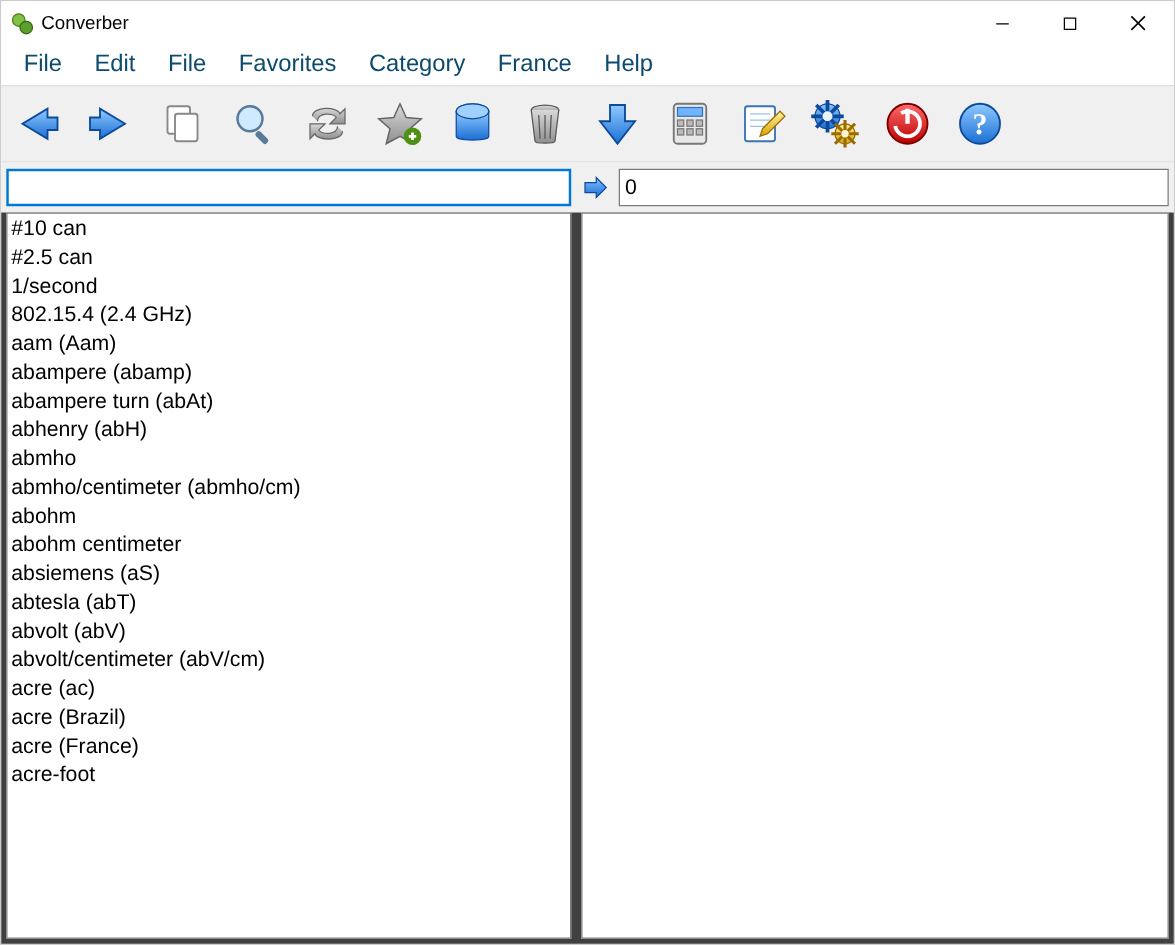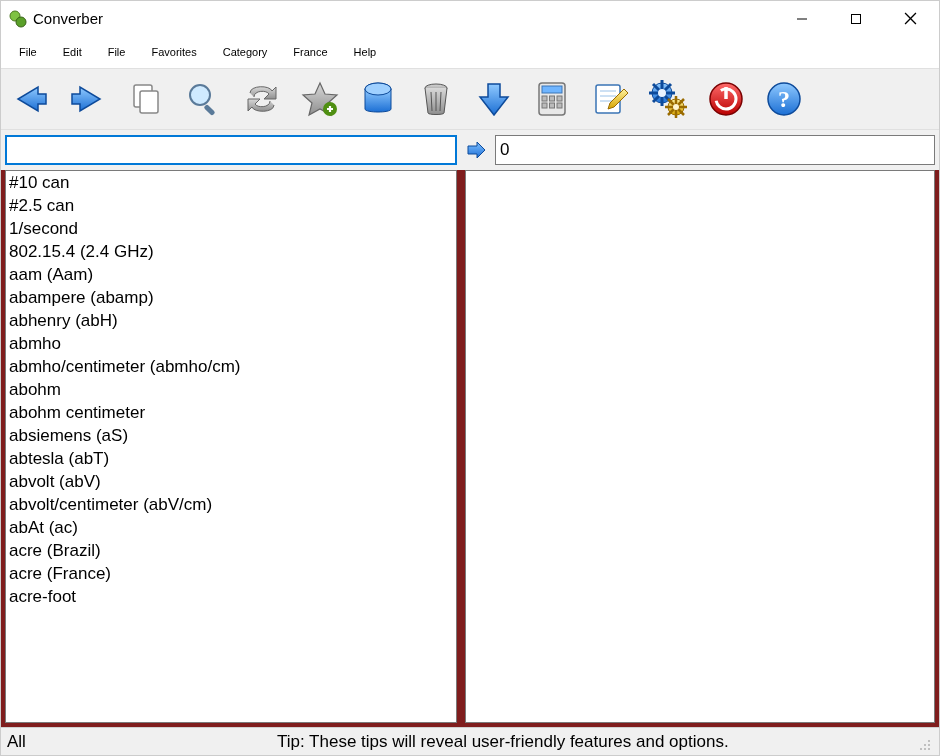--- a/index.html
+++ b/index.html
@@ -8,35 +8,35 @@
   
   
   .titlebar { display: flex; align-items: center; height: 35px; padding: 0 2px; background: #fff; }
   .titlebar-icon { width: 20px; height: 20px; margin: 0 5px; }
   .titlebar-text { flex: 0 0 auto; font-size: 15px; color:#000; }
   .titlebar-spacer { flex: 1; }
   .titlebar-btn { width: 54px; height: 35px; display: flex; align-items: center; justify-content: center; }
   
   
   .menubar { display: flex; align-items: center; height: 32px; padding: 0 6px; background: #fff; gap: 2px; }
-  .menu-item { padding: 4px 12px; font-size: 11px; color: #000000; cursor: default; }
+  .menu-item { padding: 4px 12px; font-size: 19px; color: #0c4a6e; cursor: default; }
   
   
   .toolbar { display: flex; align-items: center; height: 62px; padding: 2px 6px; background: #f0f0f0; border-top:1px solid #e0e0e0; border-bottom:1px solid #e0e0e0; gap: 12px; }
   .tb-btn { width: 46px; height: 46px; display: flex; align-items: center; justify-content: center; cursor: pointer; }
   
   
   .inputrow { display: flex; align-items: center; height: 40px; padding: 4px 4px; background: #f0f0f0; gap:6px; }
   .inp { height: 30px; border: 2px solid #0078d7; background:#fff; font-size:17px; padding:1px 4px; }
   .inp.left { flex: 0 0 452px; border-color:#0078d7; }
   .inp-arrow { width: 26px; height: 26px; display:flex; align-items:center; justify-content:center; }
   .inp.right { flex: 1; border:1px solid #7a7a7a; }
   
   
-  .mainarea { flex:1; display:flex; gap:8px; padding:0px 4px 4px 4px; background:#7f1d1d; min-height:0; }
+  .mainarea { flex:1; display:flex; gap:8px; padding:0px 4px 4px 4px; background:#404040; min-height:0; }
   .listbox { background:#fff; border:1px solid #7a7a7a; overflow-y: scroll; font-size:17px; line-height:23px; padding:0 2px; }
   .listbox.left { flex:0 0 452px; }
   .listbox.right { flex:1; }
   .list-item { white-space:nowrap; cursor:default; padding:0 1px; }
   
   
   .statusbar { height: 28px; display:flex; align-items:center; background:#f0f0f0; border-top:1px solid #d0d0d0; padding:0 6px; font-size:17px; }
   .status-cat { flex: 0 0 270px; }
   .status-tip { flex:1; }
   .grip { width:18px; height:18px; align-self:flex-end; margin-bottom:2px; }
@@ -179,51 +179,38 @@
   </div>
 
   <div class="mainarea">
     <div class="listbox left" id="list-from">
         <div class="list-item">#10 can</div>
         <div class="list-item">#2.5 can</div>
         <div class="list-item">1/second</div>
         <div class="list-item">802.15.4 (2.4 GHz)</div>
         <div class="list-item">aam (Aam)</div>
         <div class="list-item">abampere (abamp)</div>
+        <div class="list-item">abampere turn (abAt)</div>
         <div class="list-item">abhenry (abH)</div>
         <div class="list-item">abmho</div>
         <div class="list-item">abmho/centimeter (abmho/cm)</div>
         <div class="list-item">abohm</div>
         <div class="list-item">abohm centimeter</div>
         <div class="list-item">absiemens (aS)</div>
         <div class="list-item">abtesla (abT)</div>
         <div class="list-item">abvolt (abV)</div>
         <div class="list-item">abvolt/centimeter (abV/cm)</div>
-        <div class="list-item">abAt (ac)</div>
+        <div class="list-item">acre (ac)</div>
         <div class="list-item">acre (Brazil)</div>
         <div class="list-item">acre (France)</div>
         <div class="list-item">acre-foot</div>
       </div>
     <div class="listbox right" id="list-to"></div>
   </div>
 
-  <div class="statusbar">
-    <span class="status-cat">All</span>
-    <span class="status-tip">Tip: These tips will reveal user-friendly features and options.</span>
-    <span class="grip">
-      <svg width="16" height="16" viewBox="0 0 16 16">
-        <circle cx="14" cy="6" r="1" fill="#b0b0b0"></circle>
-          <circle cx="10" cy="10" r="1" fill="#b0b0b0"></circle>
-          <circle cx="14" cy="10" r="1" fill="#b0b0b0"></circle>
-        <circle cx="6" cy="14" r="1" fill="#b0b0b0"></circle>
-          <circle cx="10" cy="14" r="1" fill="#b0b0b0"></circle>
-          <circle cx="14" cy="14" r="1" fill="#b0b0b0"></circle>
-      </svg>
-    </span>
-  </div>
 
 </div>
 
 <svg width="0" height="0" style="position:absolute">
   <defs>
     <linearGradient id="blueg" x1="0" y1="0" x2="0" y2="1">
         <stop offset="0" stop-color="#8fc9ff"></stop>
         <stop offset="1" stop-color="#1c6fd4"></stop>
       </linearGradient>
     <linearGradient id="grayg" x1="0" y1="0" x2="0" y2="1">

